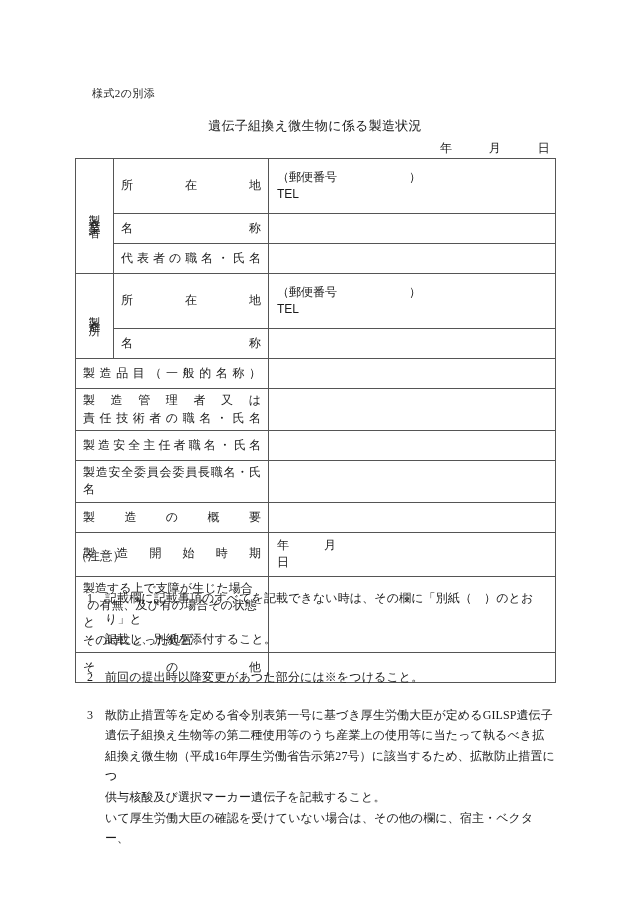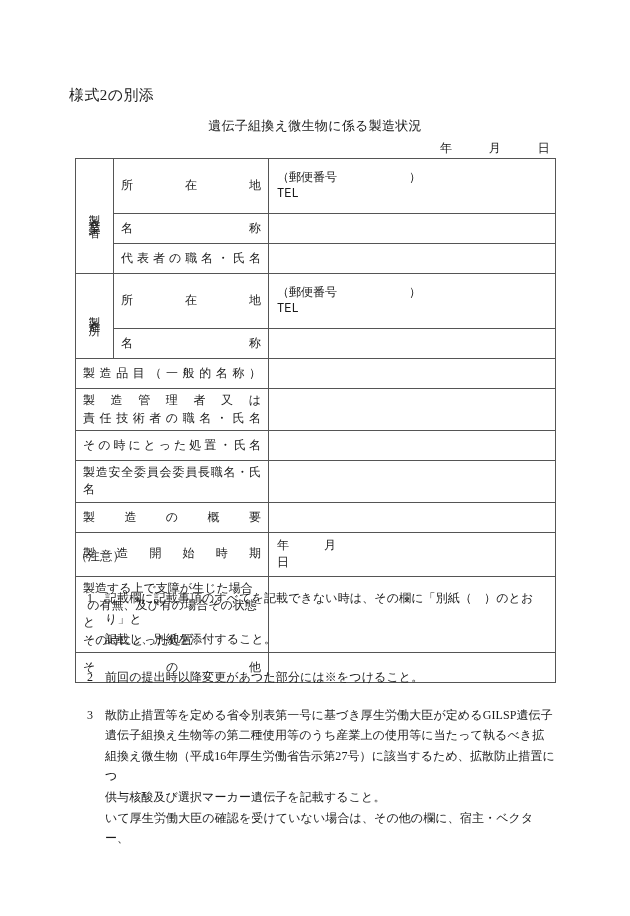--- a/index.html
+++ b/index.html
@@ -20,23 +20,23 @@
     position: absolute;
     left: 0;
     top: 0;
     width: 630px;
     height: 916px;
   }
 
   
   .form-code {
     position: absolute;
-    left: 69px;
+    left: 92px;
     top: 86px;
-    font-size: 15px;
+    font-size: 11px;
     letter-spacing: 0.4px;
     white-space: nowrap;
     text-align: right;
   }
   .doc-title {
     position: absolute;
     left: 0;
     top: 117px;
     width: 630px;
     text-align: center;
@@ -109,21 +109,21 @@
   }
   td.value {
     padding: 4px 8px;
   }
   td.value .pcode {
     display: block;
     white-space: pre;
   }
   td.value .tel {
     display: block;
-    font-family: Liberation Mono, monospace;
+    font-family: Liberation Sans, sans-serif;
   }
   .ymd-inline {
     display: inline-block;
     width: 135px;
   }
   .ymd-inline .seg {
     display: inline-block;
     width: 44px;
     text-align: left;
   }
@@ -233,21 +233,21 @@
 
       <tr class="r-two">
         <td class="label wide" colspan="2">
           <span class="ln">製造管理者又は</span>
           <span class="ln">責任技術者の職名・氏名</span>
         </td>
         <td class="value"></td>
       </tr>
 
       <tr class="r-short">
-        <td class="label wide" colspan="2">その時にとった処置・氏名</td>
+        <td class="label wide" colspan="2">製造安全主任者職名・氏名</td>
         <td class="value"></td>
       </tr>
 
       <tr class="r-short">
         <td class="label wide" colspan="2">製造安全委員会委員長職名・氏名</td>
         <td class="value"></td>
       </tr>
 
       <tr class="r-short">
         <td class="label wide" colspan="2">製造の概要</td>

